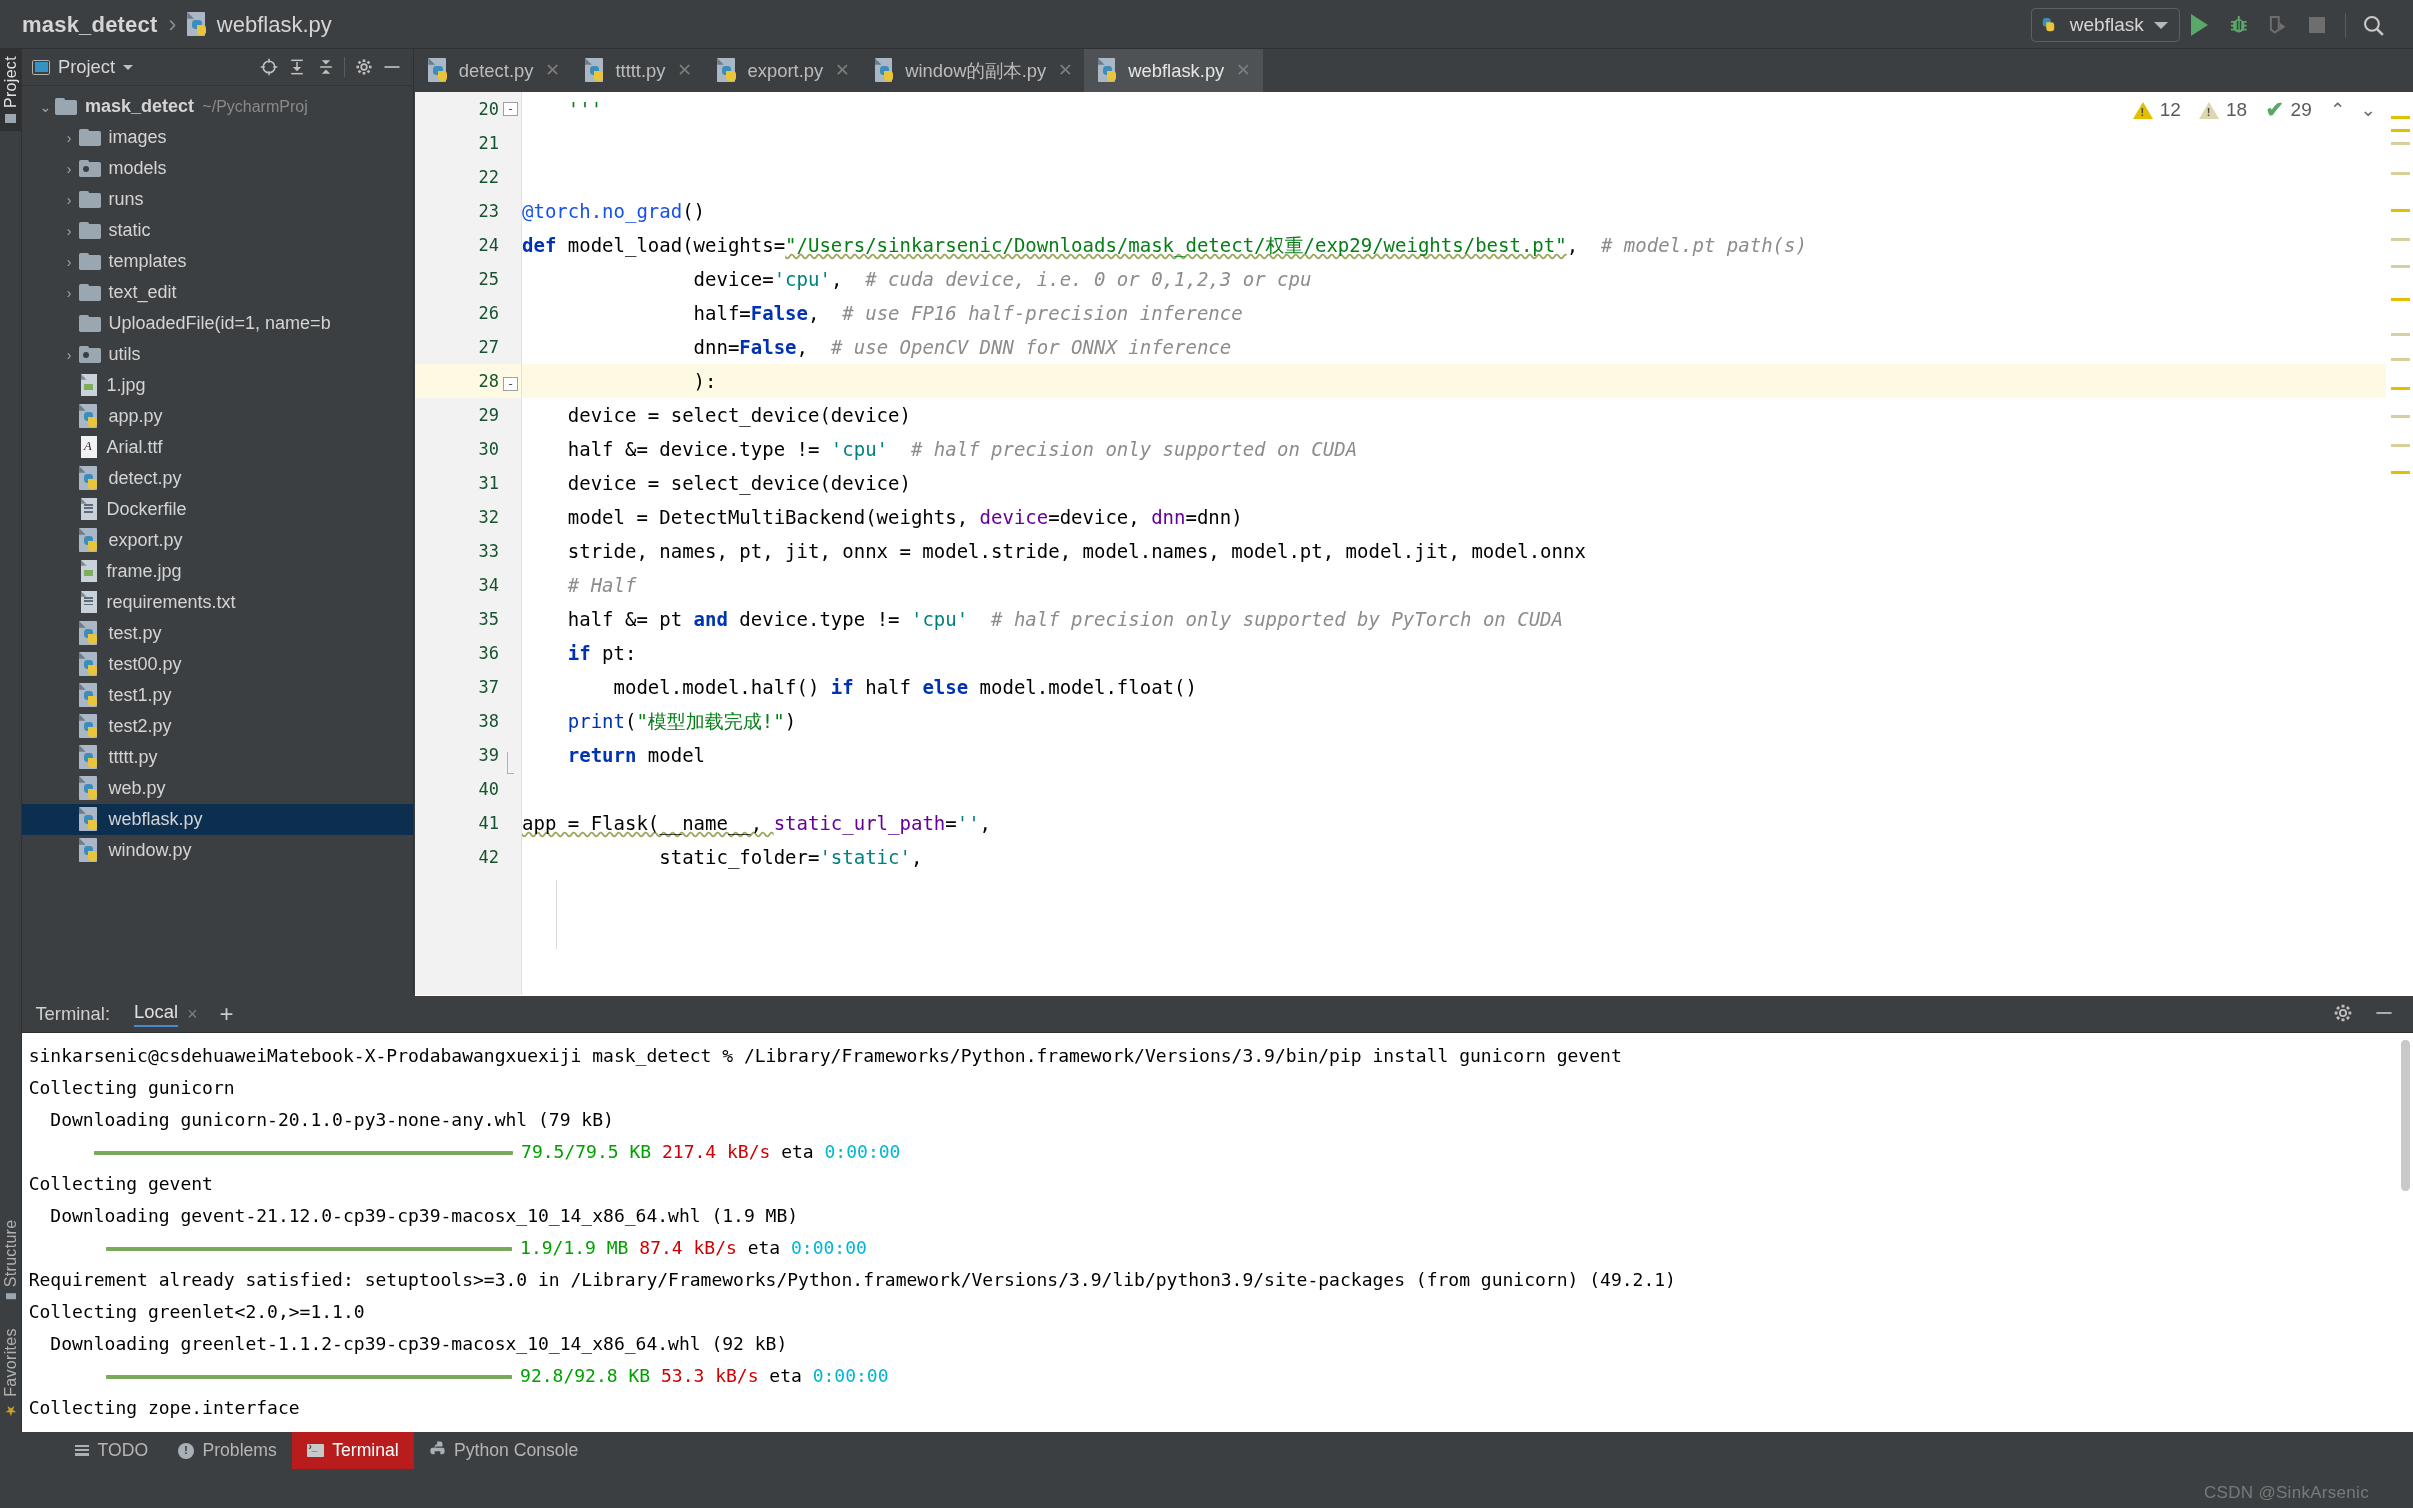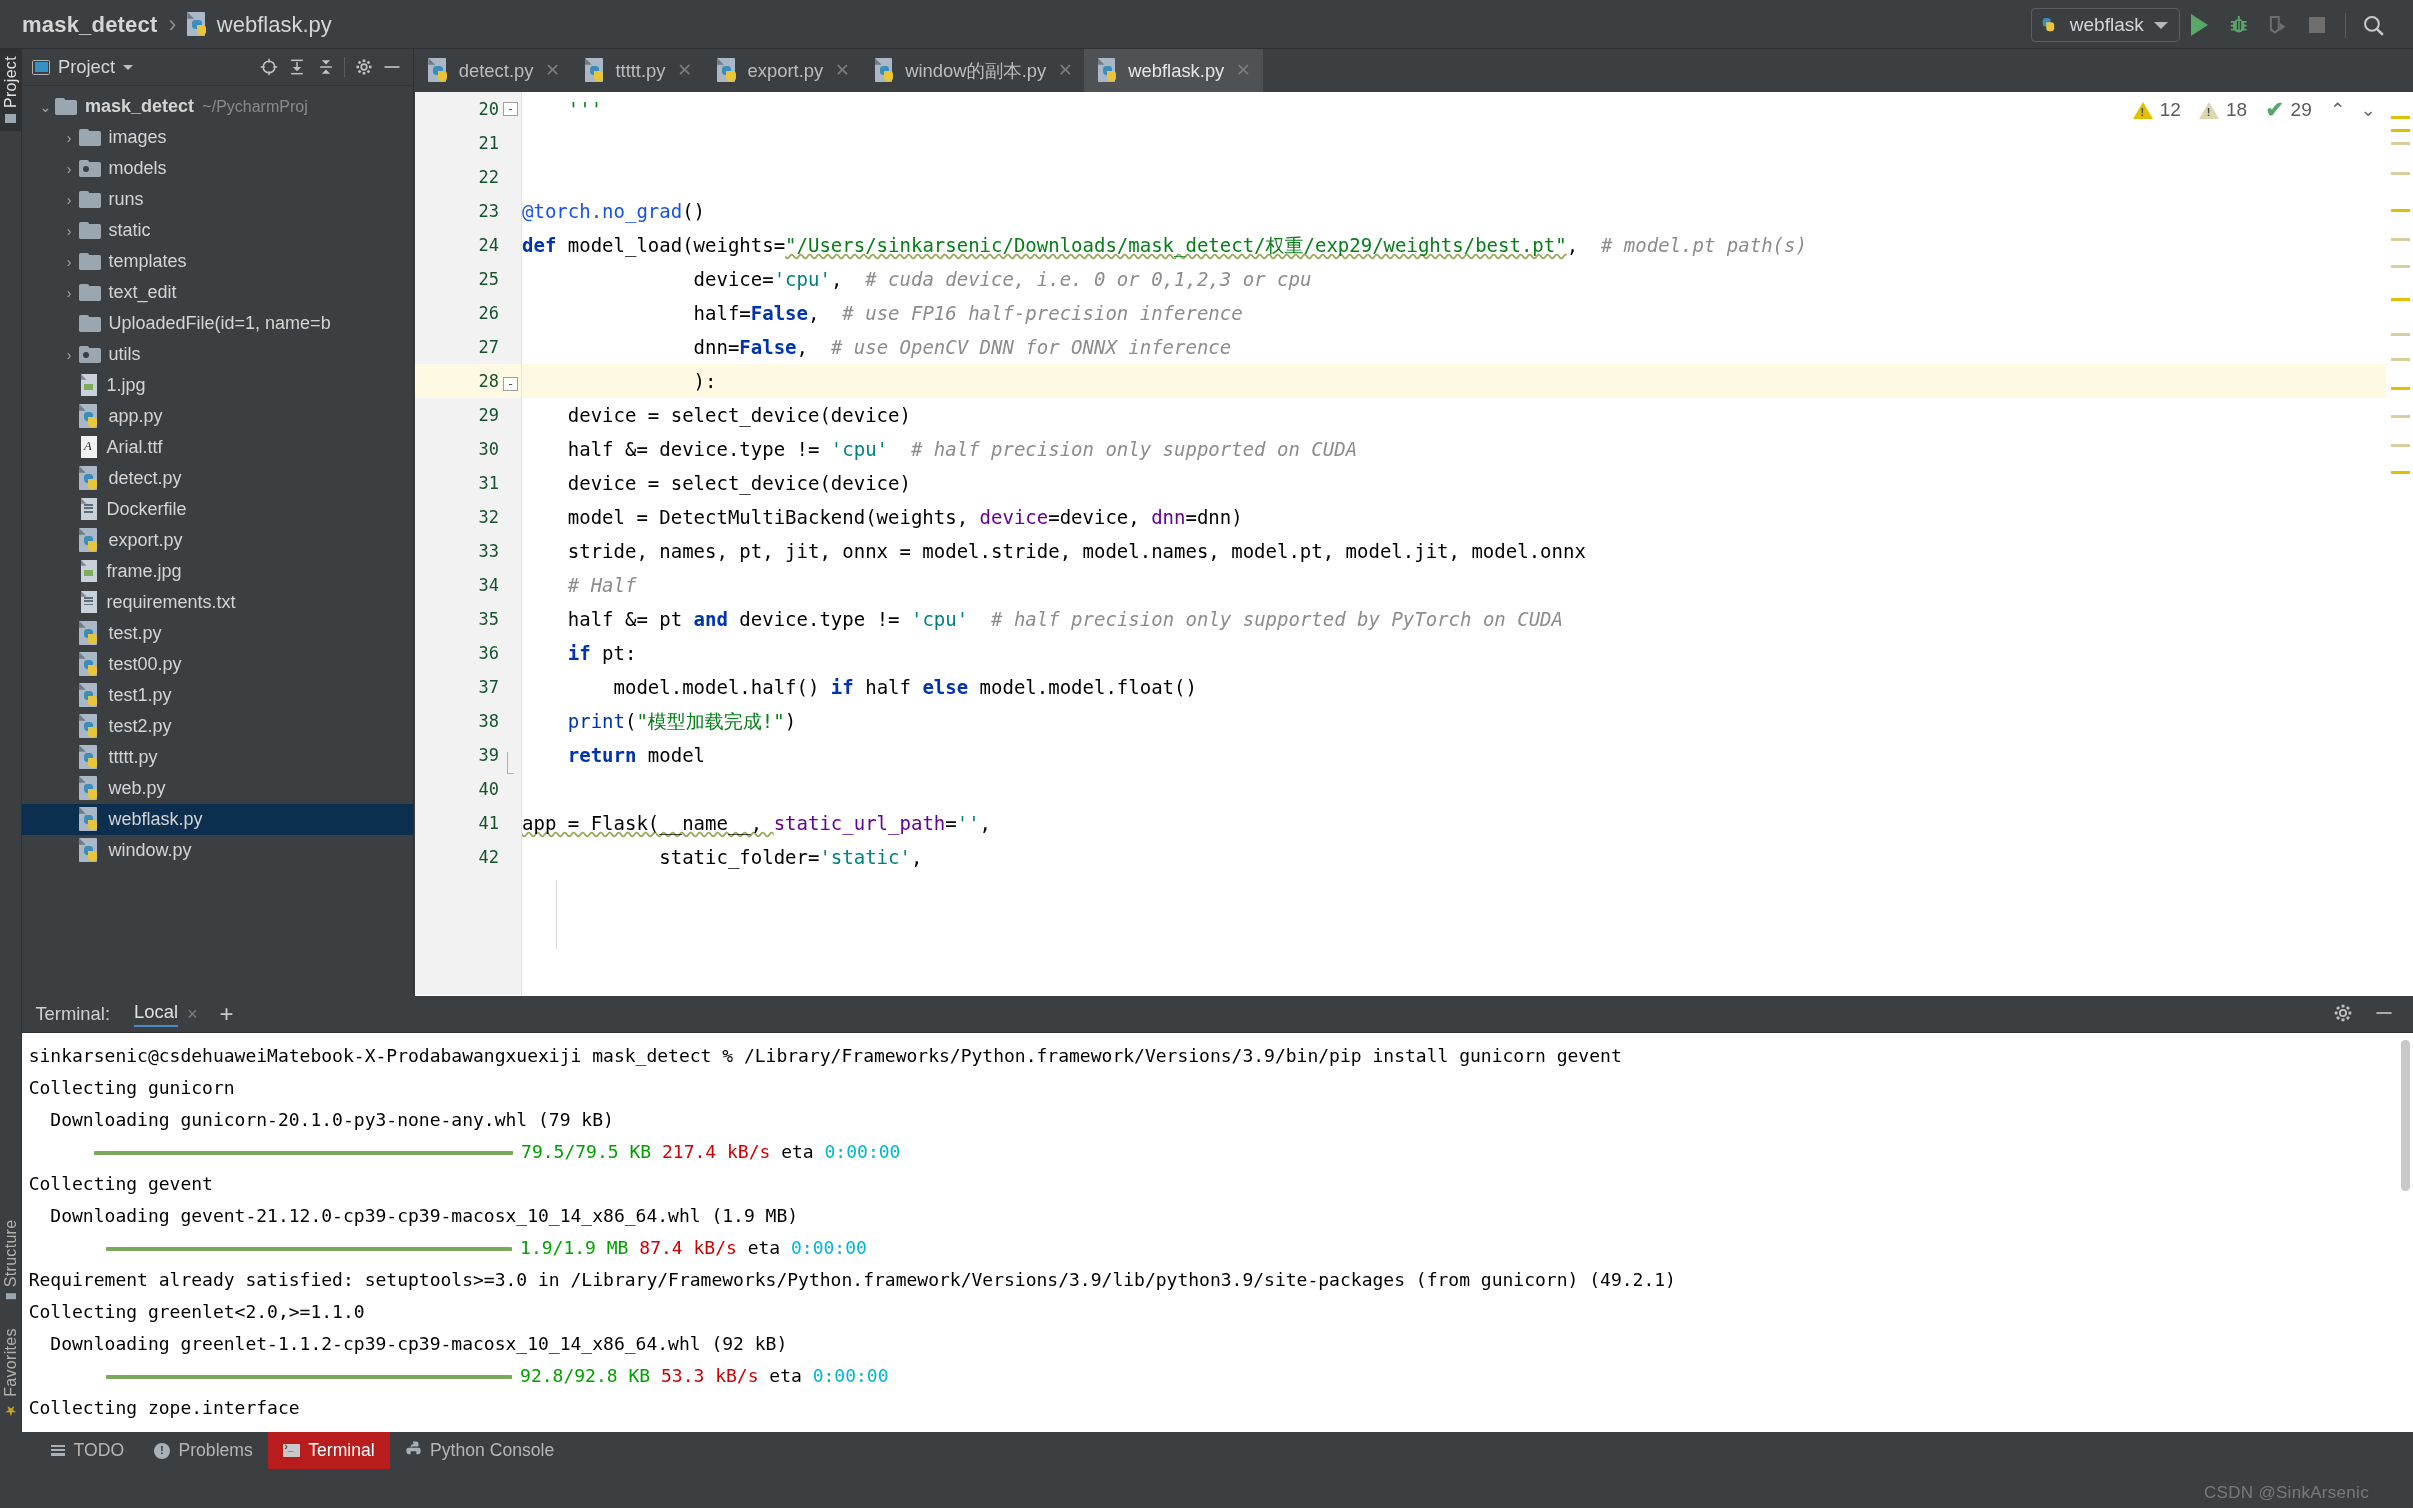--- a/index.html
+++ b/index.html
@@ -244,21 +244,21 @@
   .t-cyan  { color: #00b6d4; }
   .progbar {
     display: inline-block; height: 4.2px; background: #7aa85c; vertical-align: middle;
     margin-right: 8.4px; border-radius: 0.8px;
   }
   .term-scroll { position:absolute; right: 3.4px; top: 44px; width: 8.4px; height: 151px; background:#c9c9c9; border-radius:4.2px; }
 
   
   #bottombar {
     position: absolute; left: 0; right: 0; bottom: 39px; height: 37px;
-    background: #3c3f41; display: flex; align-items: stretch; padding-left: 36px;
+    background: #3c3f41; display: flex; align-items: stretch; padding-left: 60px;
   }
   .btool {
     display: flex; align-items: center; gap: 8.4px; padding: 0 15px;
     color: #b5b5b5; font-size: 17.6px;
   }
   .btool.active { background: #b91c1c; color: #ffffff; }
   .ico-todo { width:14.2px;height:11px; background:
      linear-gradient(#a8b0b8 0 1.7px, transparent 1.7px 4.2px, #a8b0b8 4.2px 5.9px, transparent 5.9px 8.4px, #a8b0b8 8.4px 10px); }
   .ico-prob { width:16px;height:16px;border-radius:50%;background:#a8b0b8; position:relative; }
   .ico-prob::after { content:"!"; position:absolute; left:5.9px; top:0.8px; color:#3c3f41; font-size:11.7px; font-weight:bold; }

